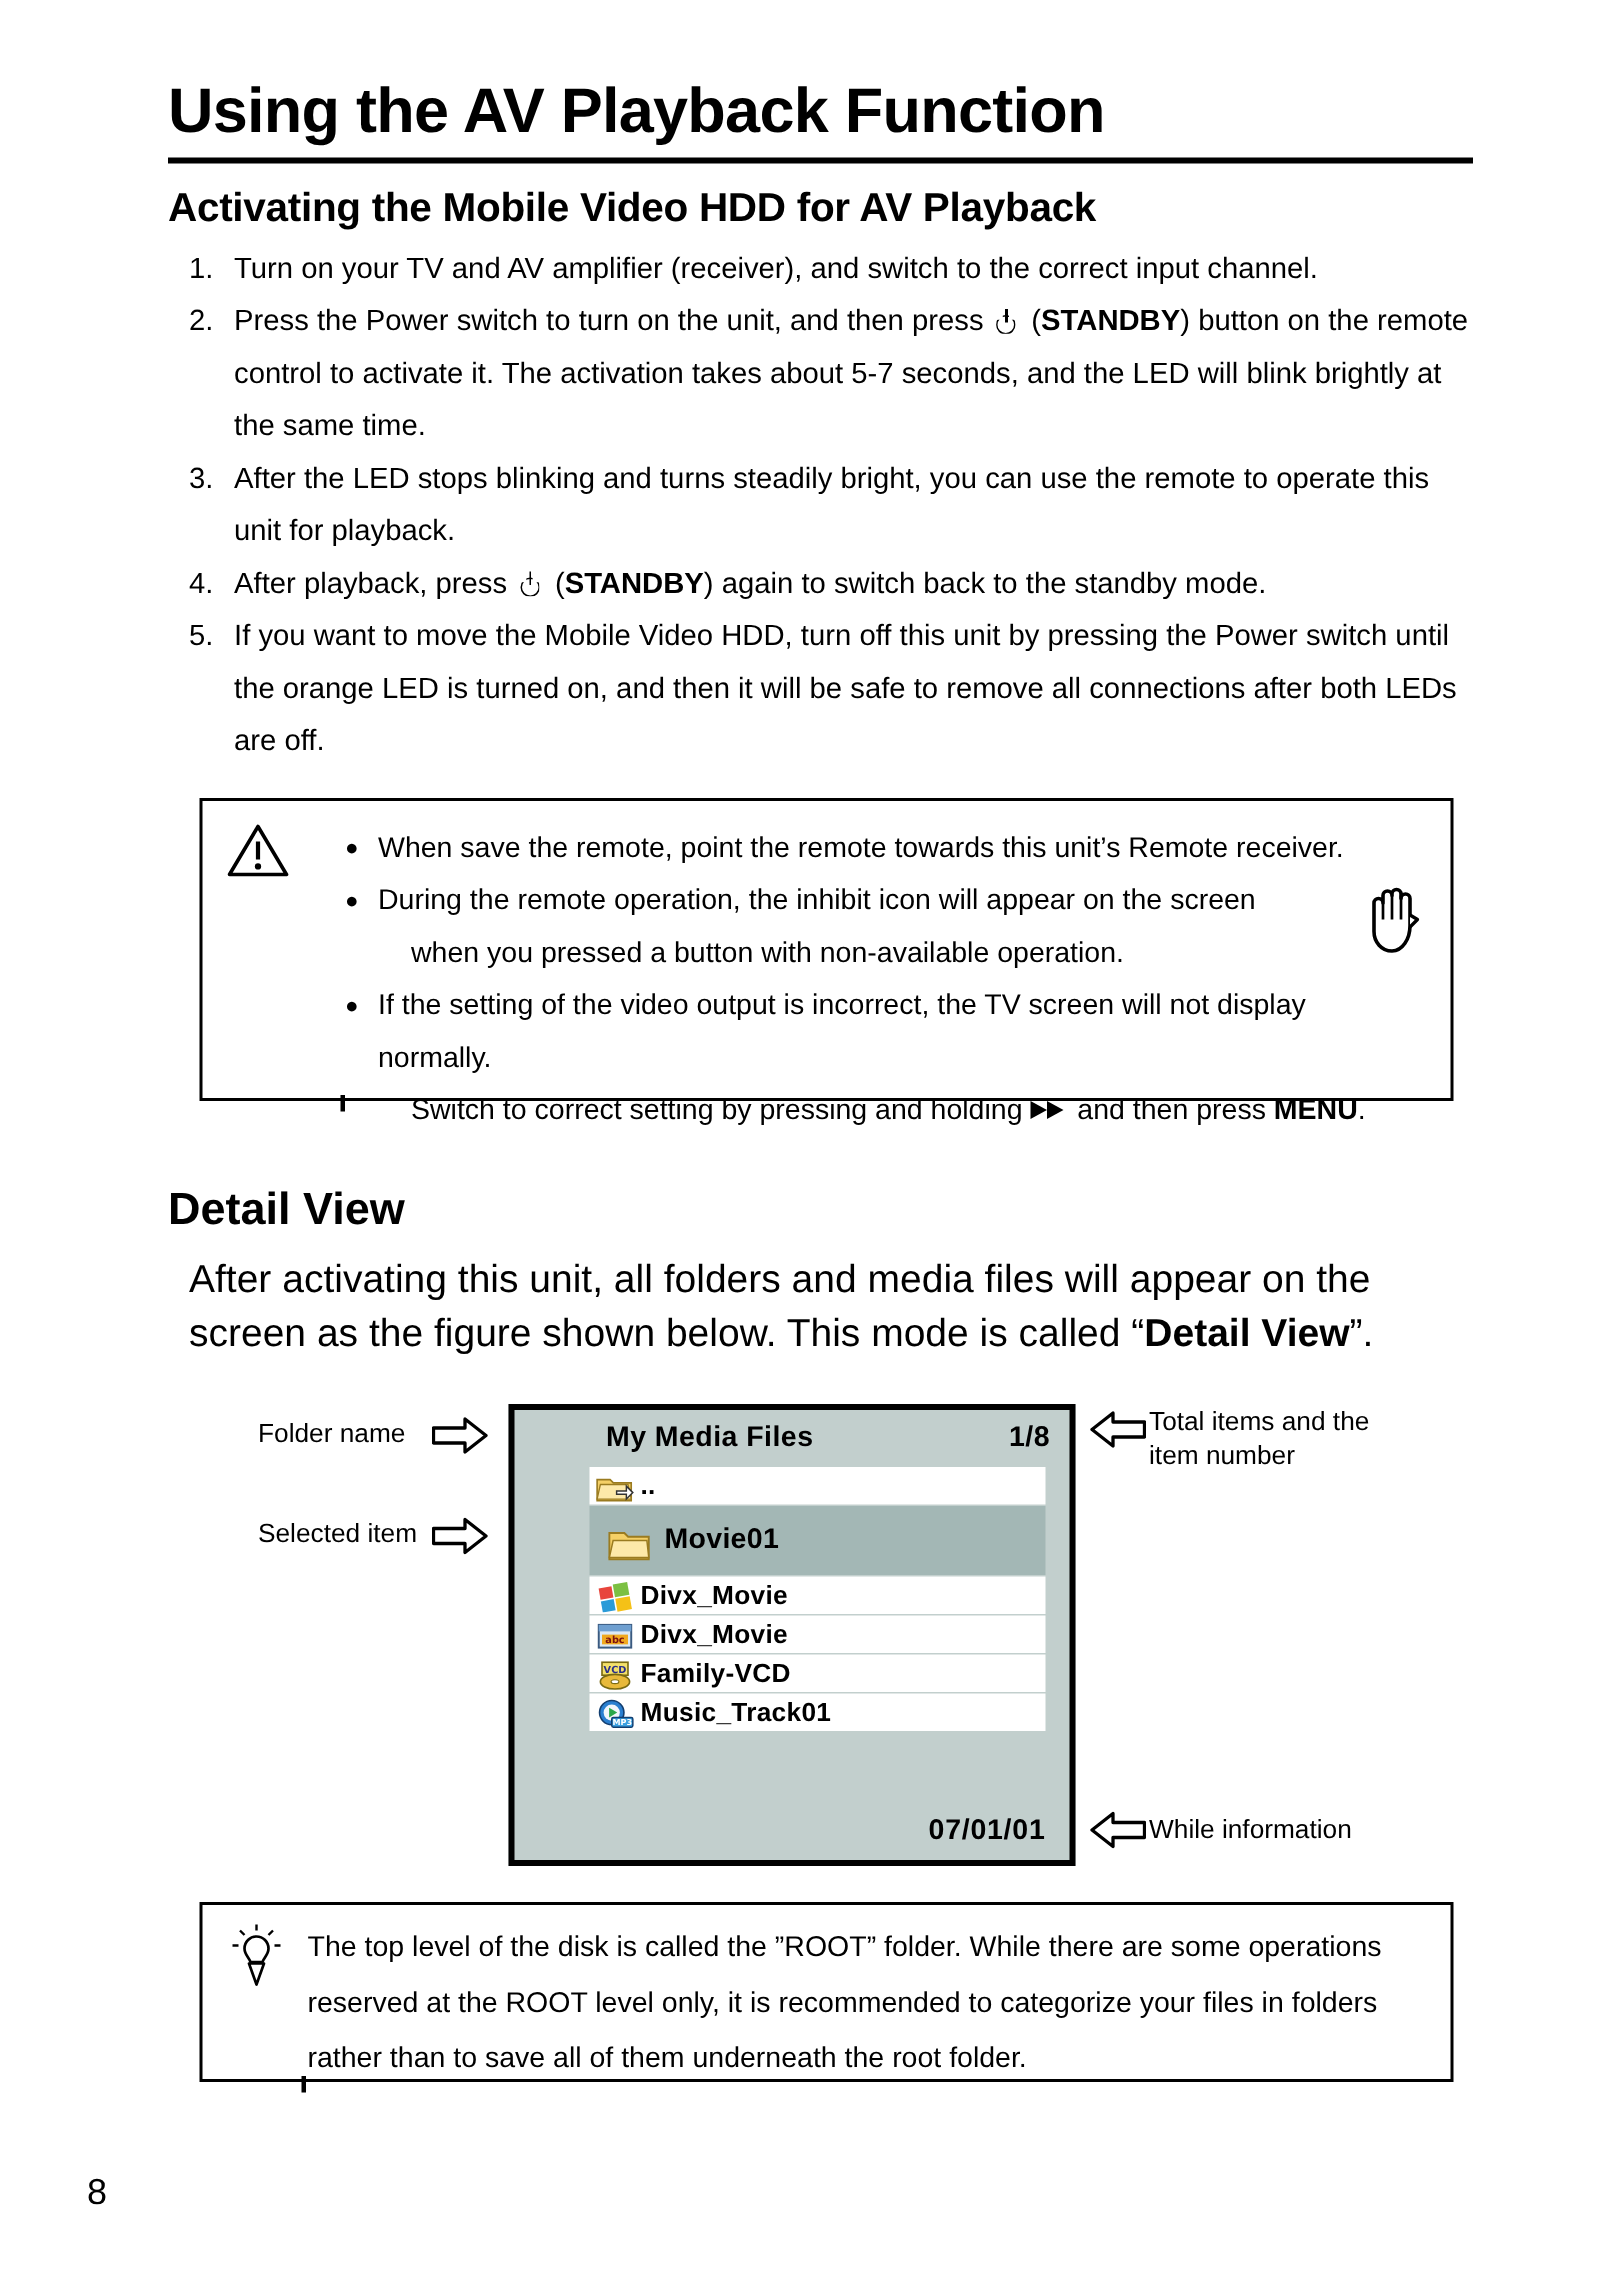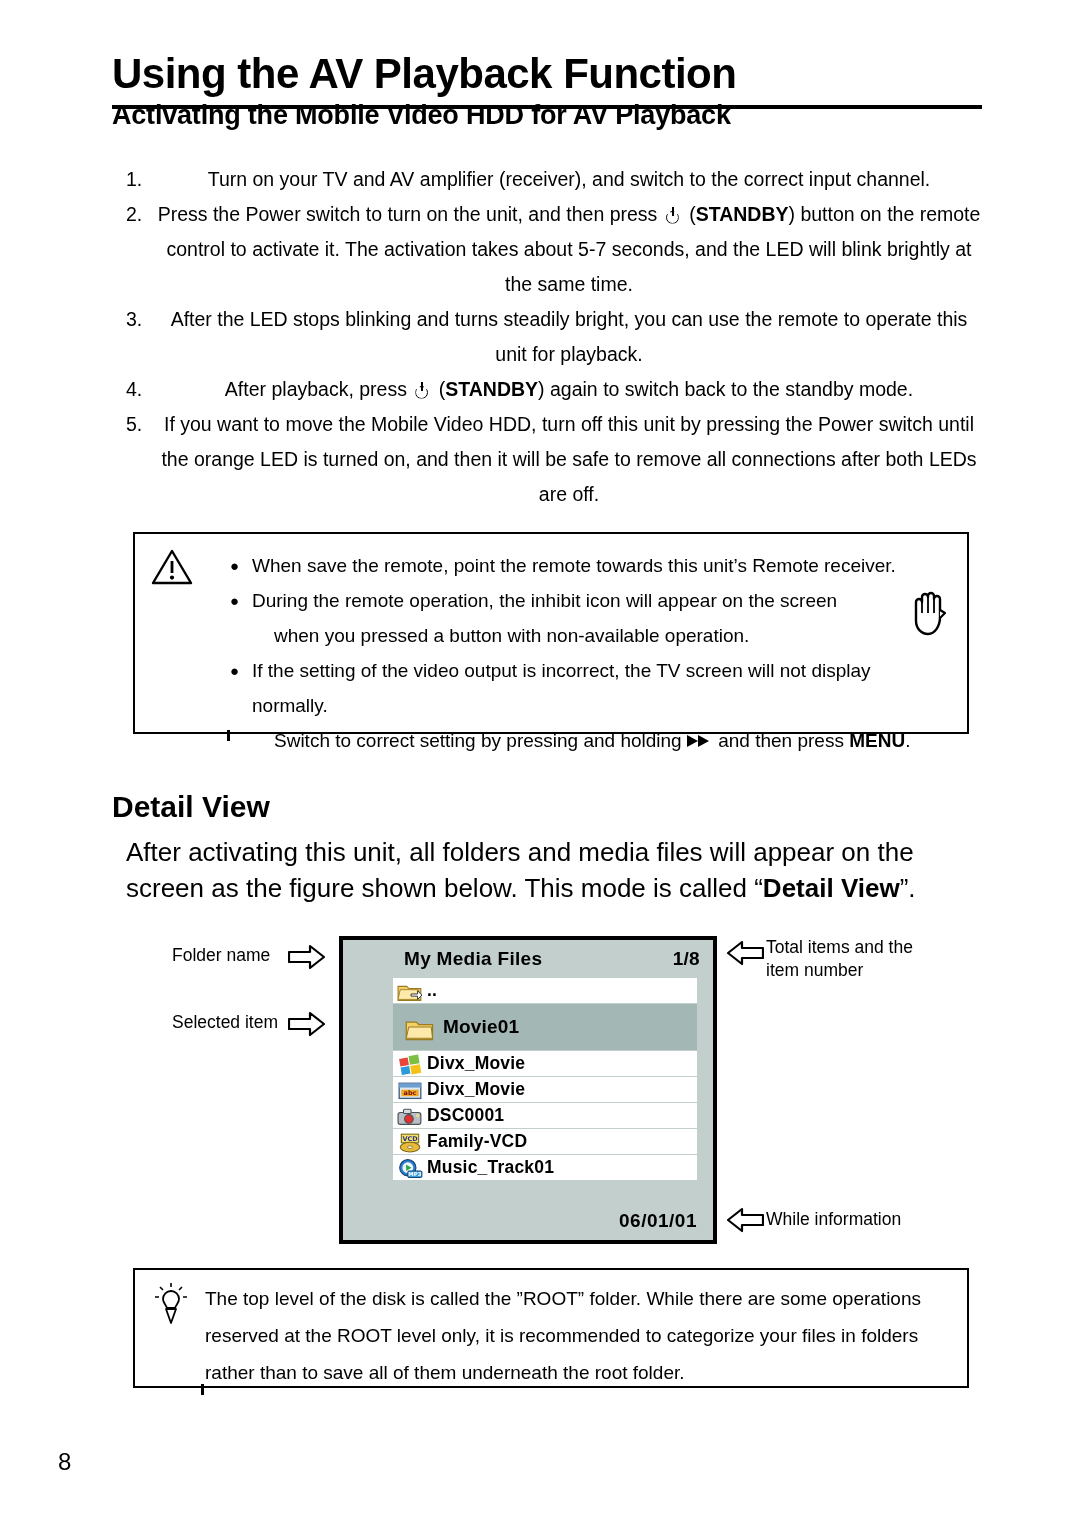--- a/index.html
+++ b/index.html
@@ -36,21 +36,21 @@
     position: absolute;
     left: 112px;
     top: 105px;
     width: 870px;
     height: 4px;
     background: #000;
   }
   .h2 {
     position: absolute;
     left: 112px;
-    top: 100px;
+    top: 123px;
     width: 880px;
     font-size: 27px;
     font-weight: bold;
     letter-spacing: -0.2px;
   }
 
   
   .steps {
     position: absolute;
     left: 126px;
@@ -64,21 +64,20 @@
     align-items: flex-start;
     margin-bottom: 0px;
   }
   .step-num {
     width: 30px;
     flex: 0 0 30px;
     text-align: left;
   }
   .step-txt {
     flex: 1;
-    text-align: center;
   }
   b, .bold { font-weight: bold; }
 
   
   .pwr {
     display: inline-block;
     width: 17px;
     height: 17px;
     position: relative;
     vertical-align: -3px;
@@ -434,48 +433,39 @@
           <span class="fico"><svg viewBox="0 0 24 20">
               <rect x="2" y="3" width="20" height="14" fill="#dce9f5" stroke="#3a5a80" stroke-width="1.2"></rect>
               <rect x="2" y="3" width="20" height="4" fill="#6f9fd0"></rect>
               <rect x="4" y="9" width="16" height="6" fill="#f0a81e"></rect>
               <text x="12" y="14.2" font-size="6" text-anchor="middle" fill="#7a1010" font-family="DejaVu Sans, sans-serif" font-weight="bold">abc</text>
             </svg></span>
           <span class="fname">Divx_Movie</span>
         </div>
         <div class="frow">
           <span class="fico"><svg viewBox="0 0 24 20">
-              <rect x="1" y="6" width="21" height="11" rx="2" fill="#b9bfc4" stroke="#4a5156" stroke-width="1.1"></rect>
-              <rect x="6" y="3" width="7" height="4" rx="1" fill="#d7dbde" stroke="#4a5156" stroke-width="1"></rect>
-              <circle cx="11" cy="12" r="4" fill="#e03030" stroke="#4a5156" stroke-width="1"></circle>
-              <circle cx="19" cy="9" r="1.3" fill="#f5e27a"></circle>
-            </svg></span>
-          <span class="fname">DSC0001</span>
-        </div>
-        <div class="frow">
-          <span class="fico"><svg viewBox="0 0 24 20">
               <rect x="4" y="2" width="16" height="8" fill="#f3e06a" stroke="#7a6a12" stroke-width="1"></rect>
               <text x="12" y="8.6" font-size="6" text-anchor="middle" fill="#2a2f8a" font-family="DejaVu Sans, sans-serif" font-weight="bold">VCD</text>
               <ellipse cx="12" cy="14" rx="9" ry="4.5" fill="#e8b93a" stroke="#7a6a12" stroke-width="1"></ellipse>
               <ellipse cx="12" cy="14" rx="2.4" ry="1.2" fill="#fff" stroke="#7a6a12" stroke-width="0.7"></ellipse>
             </svg></span>
           <span class="fname">Family-VCD</span>
         </div>
         <div class="frow">
           <span class="fico"><svg viewBox="0 0 24 20">
               <circle cx="10" cy="9" r="7.5" fill="#2a7fd0" stroke="#123e70" stroke-width="1"></circle>
               <circle cx="10" cy="9" r="5" fill="#f2f6fa"></circle>
               <path d="M8.4 6 L13.4 9 L8.4 12 Z" fill="#2aa84a"></path>
               <rect x="10" y="12" width="13" height="6" rx="1" fill="#3aa0e0" stroke="#123e70" stroke-width="0.9"></rect>
               <text x="16.5" y="16.7" font-size="5" text-anchor="middle" fill="#fff" font-family="DejaVu Sans, sans-serif" font-weight="bold">MP3</text>
             </svg></span>
           <span class="fname">Music_Track01</span>
         </div>
       </div>
-    <div class="screen-foot">06/01/01</div>
+    <div class="screen-foot">07/01/01</div>
   </div>
 
   <div class="callout co-folder">Folder name</div>
   <svg class="arrow-r ar-folder" viewBox="0 0 38 26">
     <polygon points="1,8 22,8 22,2 36,13 22,24 22,18 1,18" fill="#fff" stroke="#000" stroke-width="2.2" stroke-linejoin="round"></polygon>
   </svg>
 
   <div class="callout co-selected">Selected item</div>
   <svg class="arrow-r ar-selected" viewBox="0 0 38 26">
     <polygon points="1,8 22,8 22,2 36,13 22,24 22,18 1,18" fill="#fff" stroke="#000" stroke-width="2.2" stroke-linejoin="round"></polygon>

